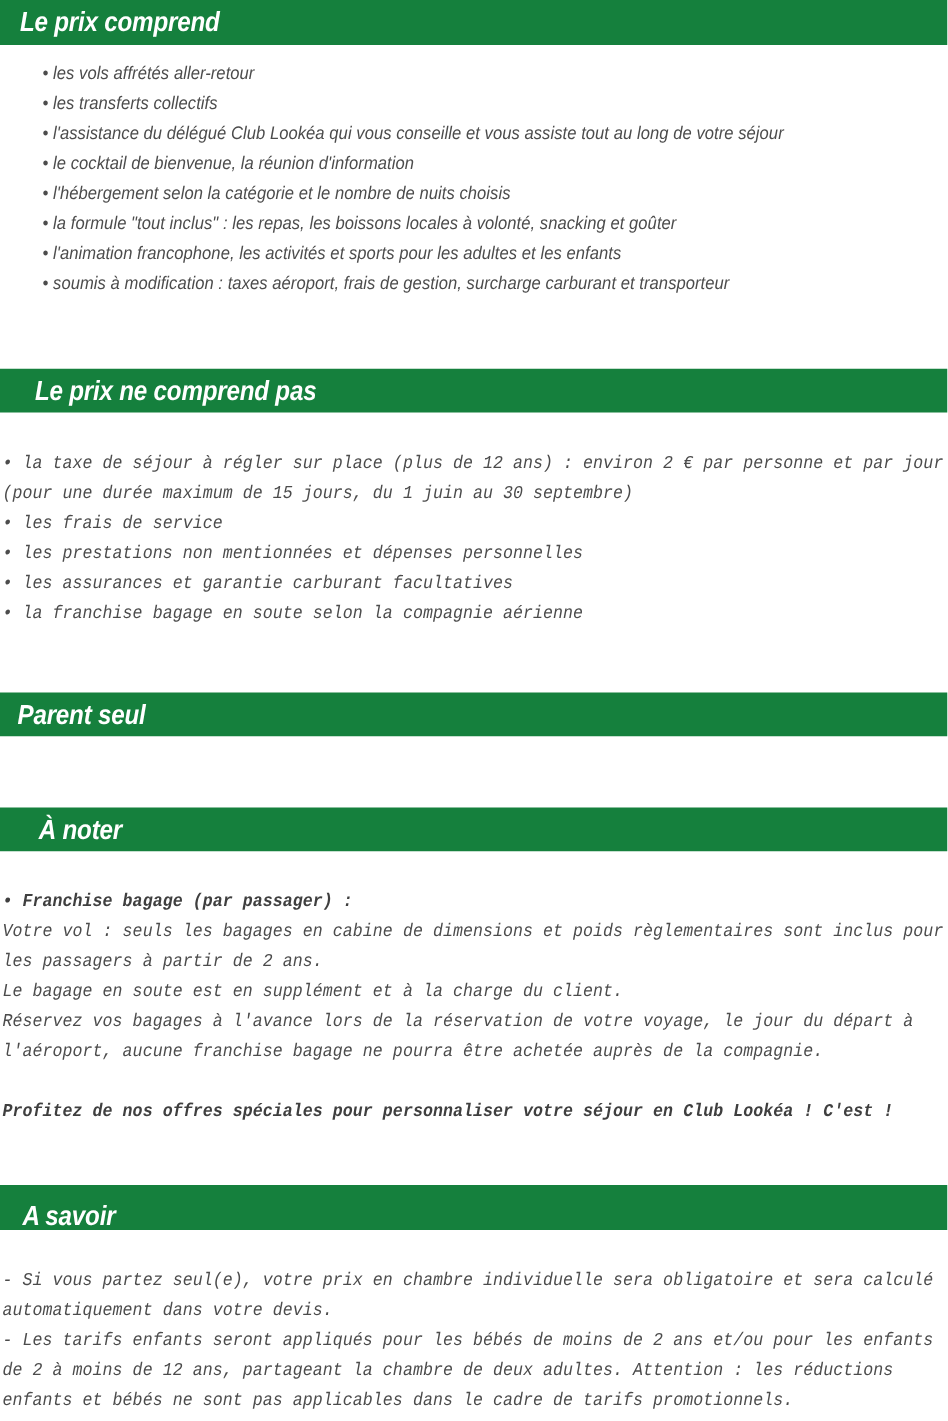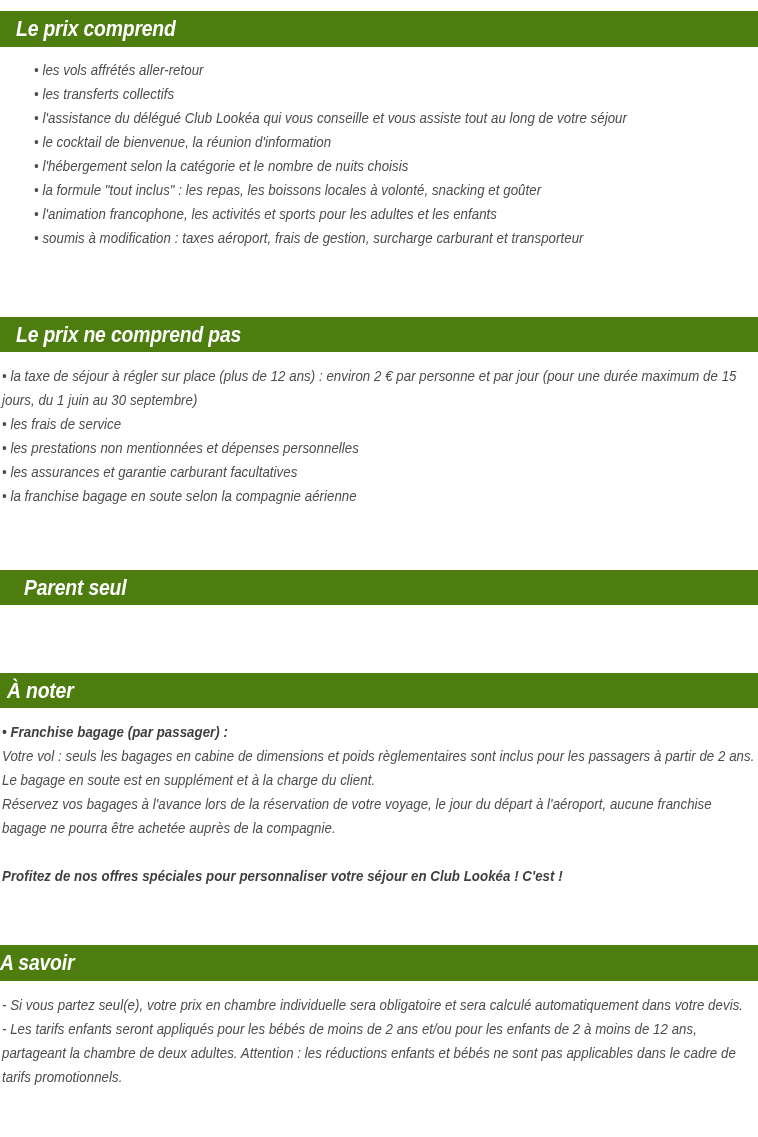--- a/index.html
+++ b/index.html
@@ -16,44 +16,43 @@
     overflow-x: hidden;
   }
 
   .page {
     width: 758px;
     position: relative;
   }
 
   
   .section-bar {
-    background: #4d7c0f;
+    background: #15803d;
     width: 100%;
     box-sizing: border-box;
     display: flex;
     align-items: center;
-    margin-top: 11px;
   }
   .section-bar .bar-title {
     color: #ffffff;
     font-style: italic;
     font-weight: bold;
     font-size: 22px;
     line-height: 1;
     letter-spacing: -0.2px;
     transform: scaleX(0.88);
     transform-origin: left center;
     white-space: nowrap;
   }
 
   .bar-h1 { height: 36px; padding-left: 16px; }
-  .bar-h2 { height: 35px; padding-left: 16px; }
-  .bar-h3 { height: 35px; padding-left: 24px; }
-  .bar-h4 { height: 35px; padding-left: 7px; }
-  .bar-h5 { height: 36px; padding-left: 0; }
+  .bar-h2 { height: 35px; padding-left: 28px; }
+  .bar-h3 { height: 35px; padding-left: 14px; }
+  .bar-h4 { height: 35px; padding-left: 31px; }
+  .bar-h5 { height: 36px; padding-left: 18px; align-items: flex-end; }
 
   
   .block {
     box-sizing: border-box;
     padding: 0 2px 0 2px;
   }
 
   .line {
     font-style: italic;
     font-size: 14.5px;
@@ -70,21 +69,21 @@
     color: #3f3f3f;
   }
 
   .bullet { }
 
   .gap-after-s1 { height: 56px; }
   .gap-after-s2 { height: 51px; }
   .gap-after-s3 { height: 57px; }
   .gap-after-s4 { height: 46px; }
   .pad-top-10 { padding-top: 11px; margin-left: 32px; }
-  .pad-top-12 { padding-top: 12px; }
+  .pad-top-12 { padding-top: 29px; font-family: Liberation Mono, monospace; }
 
   .spacer-para { height: 24px; }
 </style>
 </head>
 <body>
 
 <div class="page">
 
   <div class="section-bar bar-h1">
     <span class="bar-title">Le prix comprend</span>

